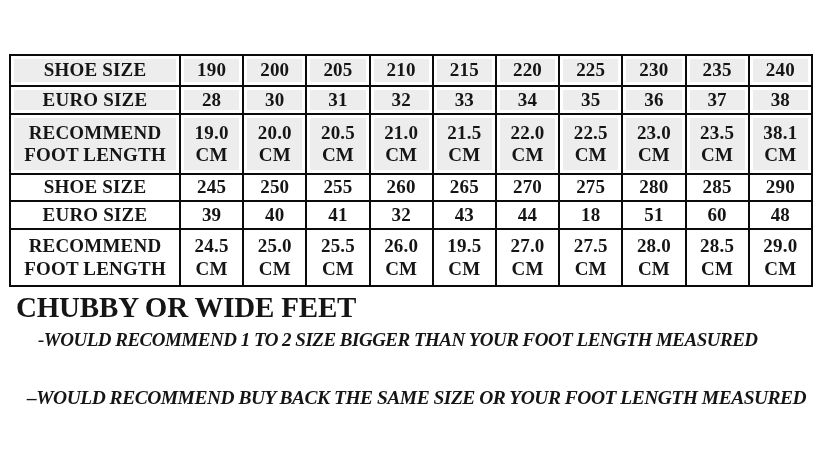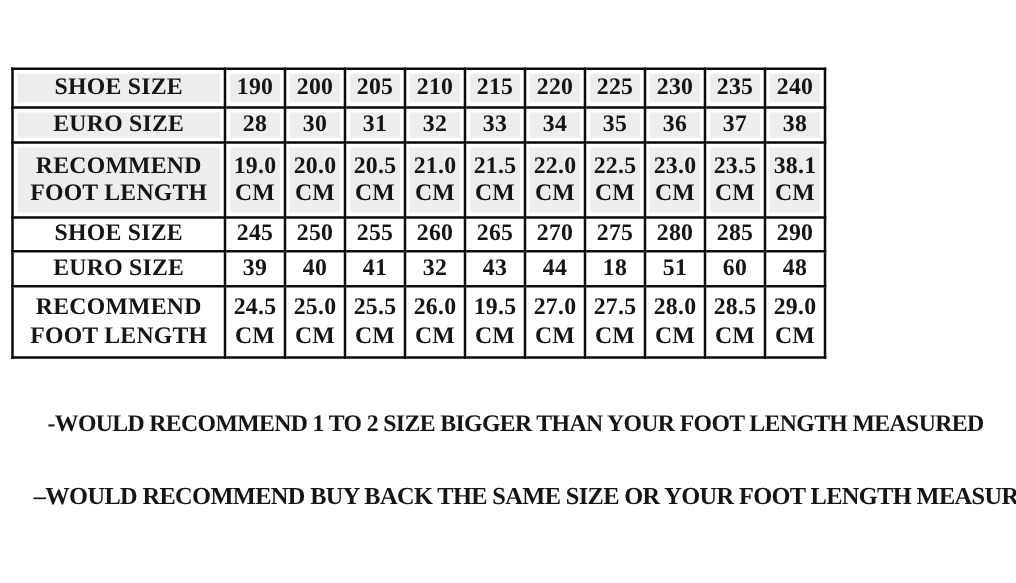--- a/index.html
+++ b/index.html
@@ -14,21 +14,21 @@
     background: #ffffff;
     overflow: hidden;
     font-family: "Liberation Serif", serif;
     font-weight: bold;
     color: #151515;
   }
   table.size-chart {
     position: absolute;
     left: 9px;
     top: 54px;
-    width: 652px;
+    width: 804px;
     border-collapse: collapse;
     table-layout: fixed;
     padding-left: 34px;
   }
   table.size-chart td {
     border: 2px solid #0b0b0b;
     text-align: center;
     vertical-align: middle;
     font-size: 19px;
     font-weight: bold;
@@ -57,20 +57,21 @@
     line-height: 1.05;
     letter-spacing: -0.2px;
     white-space: nowrap;
   }
   .note-line {
     position: absolute;
     font-size: 19px;
     line-height: 1.1;
     letter-spacing: -0.5px;
     white-space: nowrap;
+    font-style: italic;
   }
   .heading-1 { left: 16px;  top: 292px; }
   .note-1    { left: 38px;  top: 330px; }
   .heading-2 { left: 20px;  top: 348px; }
   .note-2    { left: 27px;  top: 387px; font-size: 19.5px; }
 </style>
 </head>
 <body>
 
 <div class="page">
@@ -186,19 +187,20 @@
           <td>28.0
 CM</td>
           <td>28.5
 CM</td>
           <td>29.0
 CM</td>
         </tr>
       </tbody>
   </table>
 
+  <div class="note-heading heading-1">CHUBBY OR WIDE FEET</div>
 
   <div class="note-line note-1">-WOULD RECOMMEND 1 TO 2 SIZE BIGGER THAN YOUR FOOT LENGTH MEASURED</div>
 
 
   <div class="note-line note-2">–WOULD RECOMMEND BUY BACK THE SAME SIZE OR YOUR FOOT LENGTH MEASURED</div>
 
 </div>
 
 </body></html>

